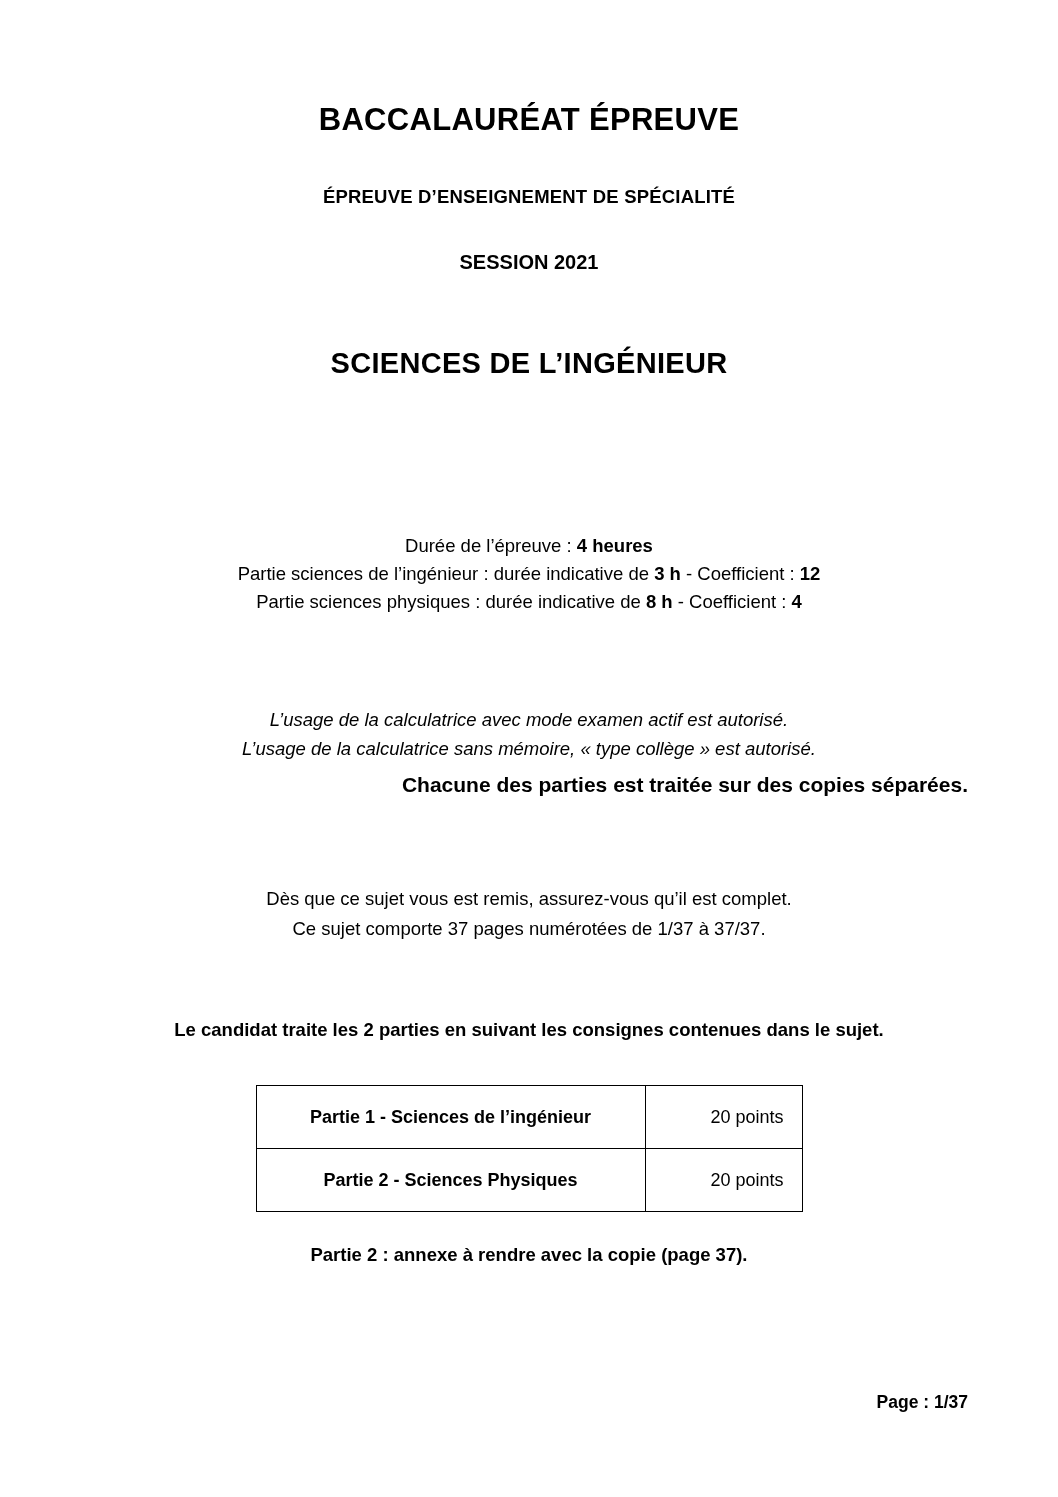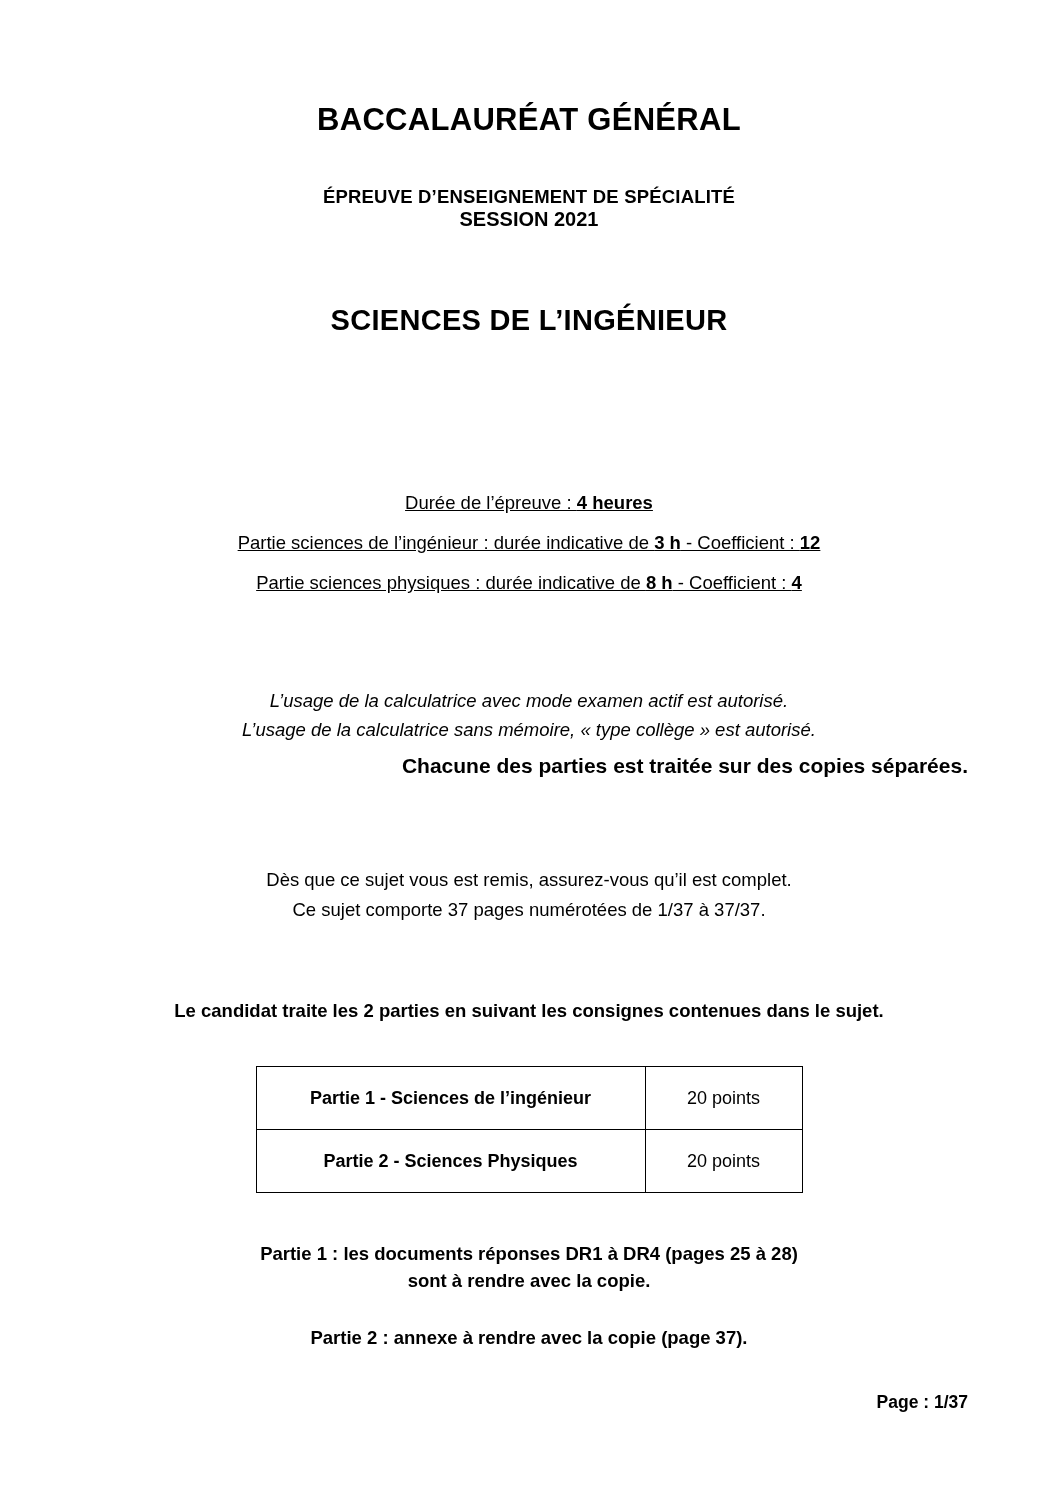--- a/index.html
+++ b/index.html
@@ -32,34 +32,35 @@
   }
   .subtitle {
     font-size: 18.5px;
     font-weight: bold;
     letter-spacing: 0.2px;
     margin-top: 48px;
   }
   .session {
     font-size: 20px;
     font-weight: bold;
+    margin-top: 43px;
   }
   .discipline {
     font-size: 29px;
     font-weight: bold;
     letter-spacing: 0.3px;
     margin-top: 73px;
   }
 
   .block-duration {
     margin-top: 152px;
     font-size: 18.5px;
     line-height: 1.52;
   }
-  .block-duration .line { margin: 12px; text-decoration: underline; }
+  .block-duration .line { margin: 0; }
 
   .block-calc {
     margin-top: 90px;
     font-size: 18.5px;
     line-height: 1.55;
   }
   .italic { font-style: italic; }
   .strong-line {
     font-size: 21px;
     font-weight: bold;
@@ -88,21 +89,21 @@
     padding: 14px 18px;
     font-size: 18px;
     height: 34px;
   }
   .points-table td.label {
     font-weight: bold;
     text-align: center;
     min-width: 352px;
   }
   .points-table td.value {
-    text-align: center;
+    text-align: right;
     min-width: 120px;
     font-weight: normal;
   }
 
   .block-dr {
     margin-top: 48px;
     font-size: 18.5px;
     font-weight: bold;
     line-height: 1.45;
   }
@@ -118,21 +119,21 @@
     bottom: 84px;
     font-size: 17.5px;
     font-weight: bold;
   }
 </style>
 </head>
 <body>
 
 <div class="page">
 
-  <div class="center title-main">BACCALAURÉAT GÉNÉRAL</div>
+  <div class="center title-main">BACCALAURÉAT ÉPREUVE</div>
 
   <div class="center subtitle">ÉPREUVE D’ENSEIGNEMENT DE SPÉCIALITÉ</div>
 
   <div class="center session">SESSION 2021</div>
 
   <div class="center discipline">SCIENCES DE L’INGÉNIEUR</div>
 
   <div class="center block-duration">
     <p class="line">
       <span>Durée de l’épreuve : </span><b>4 heures</b>
@@ -164,22 +165,18 @@
         <td class="label">Partie 1 - Sciences de l’ingénieur</td>
         <td class="value">20 points</td>
       </tr>
       <tr>
         <td class="label">Partie 2 - Sciences Physiques</td>
         <td class="value">20 points</td>
       </tr>
     </tbody>
   </table>
 
-  <div class="center block-dr">
-    <div>Partie 1 : les documents réponses DR1 à DR4 (pages 25 à 28)</div>
-    <div>sont à rendre avec la copie.</div>
-  </div>
 
   <div class="center block-annexe">Partie 2 : annexe à rendre avec la copie (page 37).</div>
 
   <div class="page-number">Page : 1/37</div>
 
 </div>
 
 </body></html>

